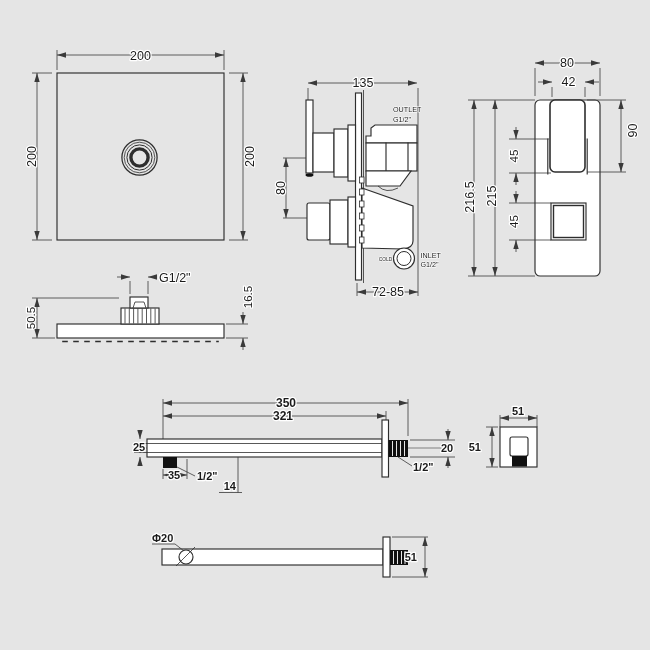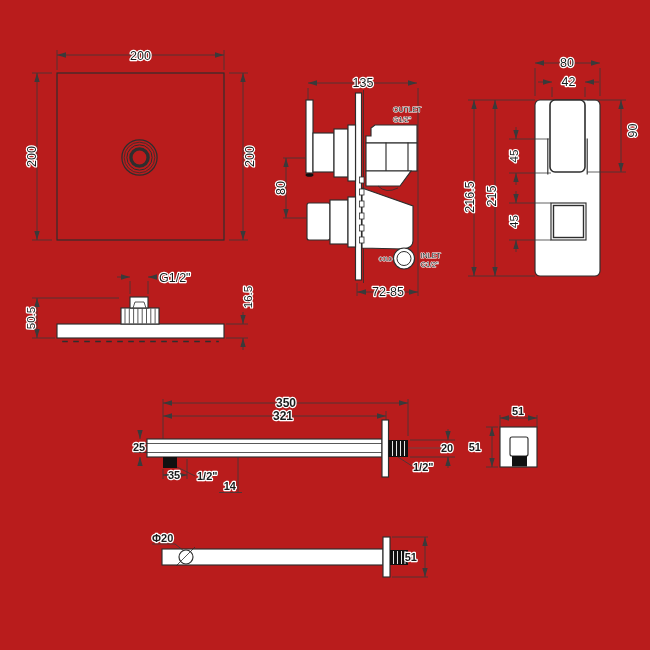--- a/index.html
+++ b/index.html
@@ -1,16 +1,16 @@
 <!DOCTYPE html>
 <html><head>
 <meta charset="utf-8">
 <style>
   html,body{margin:0;padding:0;background:#ffffff;}
-  .page{width:650px;height:650px;background:#b91c1c;position:relative;overflow:hidden;}
+  .page{width:650px;height:650px;background:#e5e5e5;position:relative;overflow:hidden;}
   svg{display:block;}
   .ln{stroke:#2e2e2e;stroke-width:1.15;fill:none;stroke-linecap:square;stroke-linejoin:miter;}
   .ln2{stroke:#2e2e2e;stroke-width:1.6;fill:none;}
   .thin{stroke:#2e2e2e;stroke-width:.8;fill:none;}
   .cl{stroke:#555;stroke-width:.7;fill:none;}
   .dim{stroke:#3a3a3a;stroke-width:.8;fill:none;}
   .blk{fill:#111111;stroke:none;}
   .wf{fill:#ffffff;}
   .whtln{stroke:#ffffff;stroke-width:.9;fill:none;}
   text{font-family:"Liberation Sans","DejaVu Sans",sans-serif;fill:#1b1b1b;

